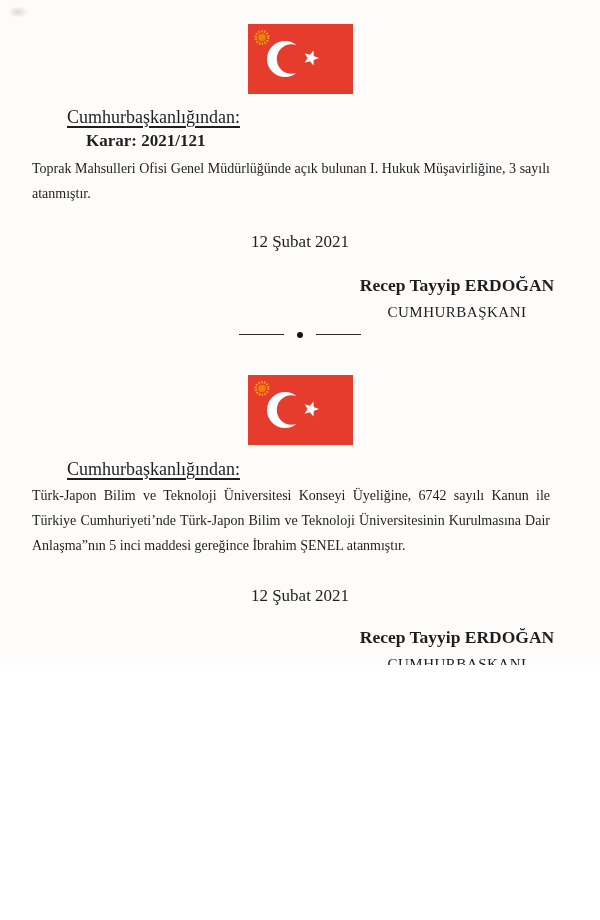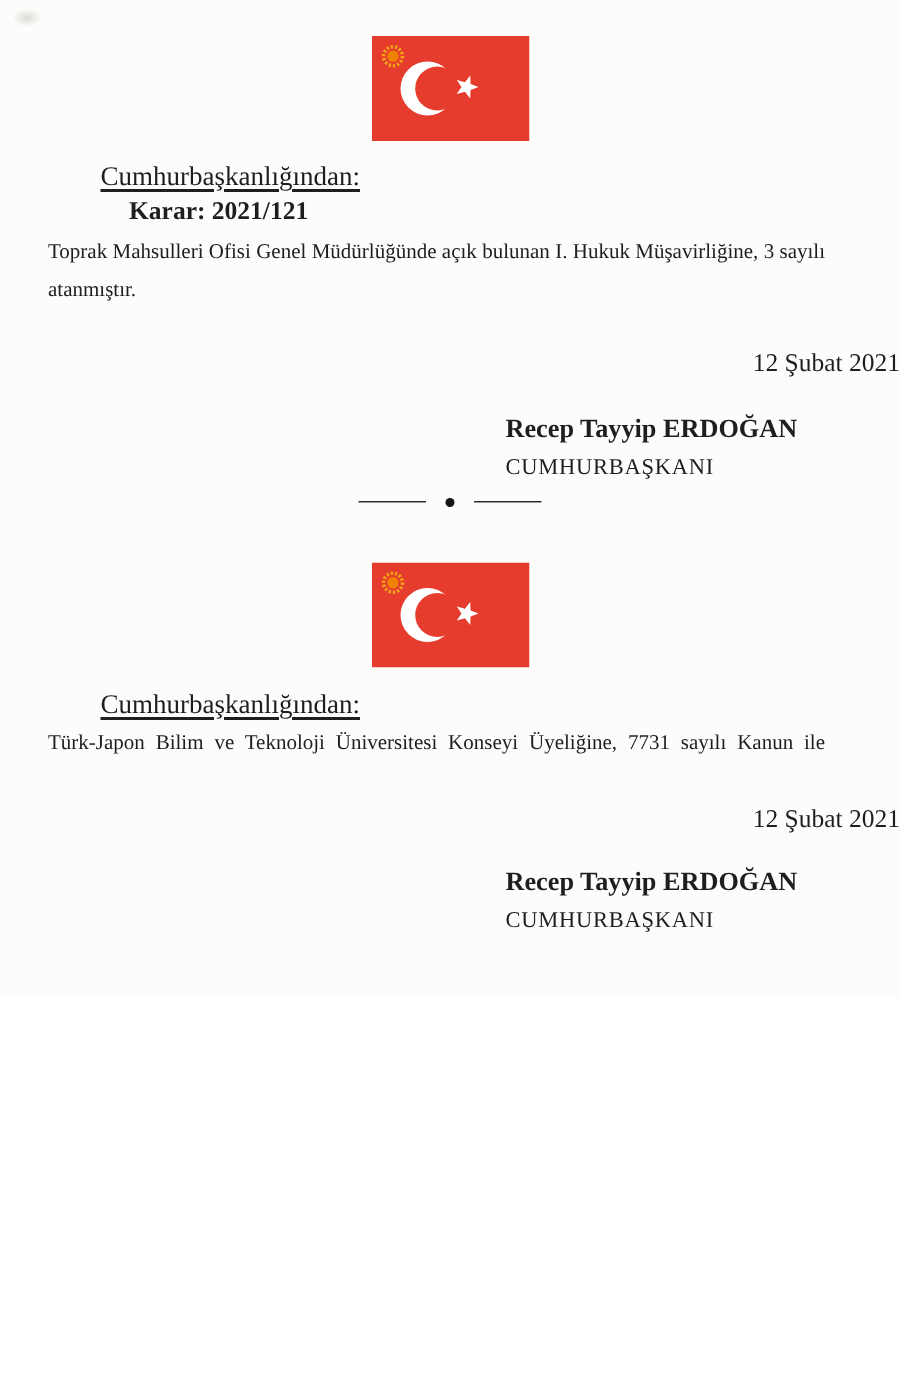--- a/index.html
+++ b/index.html
@@ -42,29 +42,29 @@
   .body-text {
     margin: 5px 50px 0 32px;
     font-size: 14px;
     line-height: 25px;
   }
   .body-text.second { margin-top: 3px; }
   .body-line { text-align: justify; text-align-last: justify; }
   .body-line.last { text-align: center; text-align-last: left; }
   .date-line {
     margin-top: 27px;
-    text-align: right;
+    text-align: center;
     font-size: 17px;
     line-height: 18px;
   }
   .date-line.second { margin-top: 29px; }
   .sig-block {
     width: 240px;
     margin: 24px 0 0 337px;
-    text-align: left;
+    text-align: center;
   }
   .sig-block.second { margin-top: 22px; }
   .sig-name { font-size: 17.5px; line-height: 20px; font-weight: bold; }
   .sig-title { margin-top: 8px; font-size: 15px; line-height: 18px; letter-spacing: 0.5px; }
   .divider {
     margin-top: 10px;
     height: 7px;
     display: flex;
     align-items: center;
     justify-content: center;
@@ -121,21 +121,23 @@
       </g>
       <circle cx="37" cy="35" r="18" fill="#ffffff"></circle>
       <circle cx="43.5" cy="35" r="14.7" fill="#e63c2d"></circle>
       <path d="M71,34 L65.71,35.97 L65.47,41.61 L61.96,37.19 L56.53,38.7 L59.65,34 L56.53,29.3 L61.96,30.81 L65.47,26.39 L65.71,32.03 Z" fill="#ffffff"></path>
     </svg>
   </div>
 
   <div class="heading second">Cumhurbaşkanlığından:</div>
 
   <div class="body-text second">
-    <div class="body-line">Türk-Japon Bilim ve Teknoloji Üniversitesi Konseyi Üyeliğine, 7731 sayılı Kanun ile</div>
+    <div class="body-line">Türk-Japon Bilim ve Teknoloji Üniversitesi Konseyi Üyeliğine, 6742 sayılı Kanun ile</div>
+    <div class="body-line">Türkiye Cumhuriyeti’nde Türk-Japon Bilim ve Teknoloji Üniversitesinin Kurulmasına Dair</div>
+    <div class="body-line last">Anlaşma”nın 5 inci maddesi gereğince İbrahim ŞENEL atanmıştır.</div>
   </div>
 
   <div class="date-line second">12 Şubat 2021</div>
 
   <div class="sig-block second">
     <div class="sig-name">Recep Tayyip ERDOĞAN</div>
     <div class="sig-title">CUMHURBAŞKANI</div>
   </div>
 </div>
 

